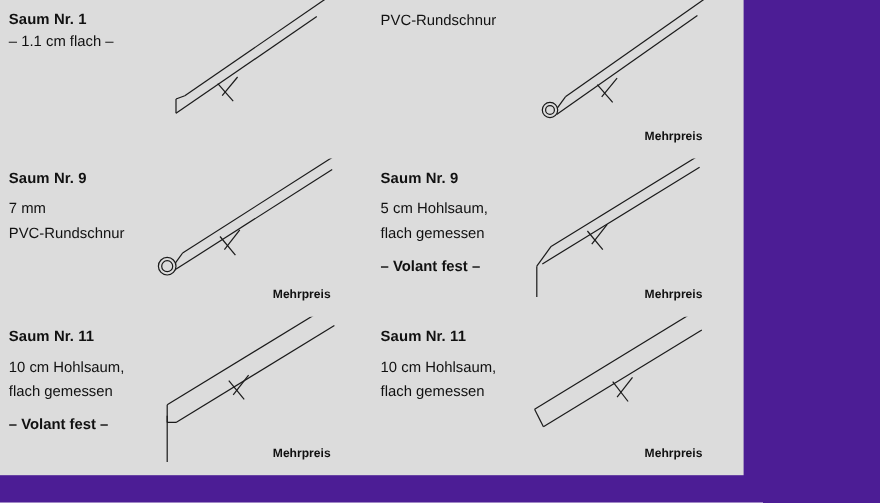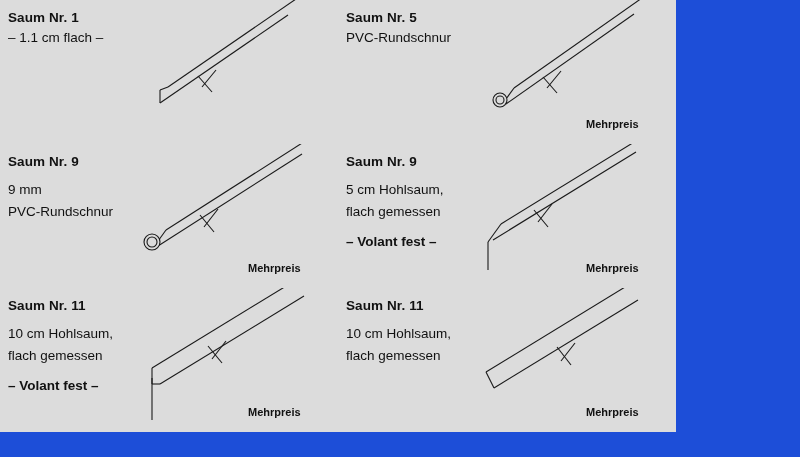--- a/index.html
+++ b/index.html
@@ -8,21 +8,21 @@
     background: #ffffff;
   }
   body {
     font-family: "Liberation Sans", sans-serif;
   }
   #page {
     position: relative;
     width: 800px;
     height: 457px;
     overflow: hidden;
-    background: #1d4ed8;
+    background: #4c1d95;
   }
   #panel {
     position: absolute;
     left: 0;
     top: 0;
     width: 676px;
     height: 432px;
     background: #dcdcdc;
   }
   .cell {
@@ -99,39 +99,38 @@
         <line x1="168" y1="87" x2="296" y2="-1"></line>
         <line x1="160" y1="103" x2="160" y2="90"></line>
         <line x1="160" y1="90" x2="168" y2="87"></line>
         <line x1="198" y1="76" x2="212" y2="92"></line>
         <line x1="202" y1="87" x2="216" y2="70"></line>
       </svg>
     </div>
 
     <div class="cell" style="left:338px; top:0px;">
       <div class="cell-text">
-        <div class="title">Saum Nr. 5</div>
         <div class="sub">PVC-Rundschnur</div>
       </div>
       <div class="mehrpreis" style="left:248px; top:118px;">Mehrpreis</div>
       <svg class="drawing" viewBox="0 0 338 144">
         <line x1="168" y1="104" x2="296" y2="14"></line>
         <line x1="176" y1="88" x2="304" y2="-2"></line>
         <line x1="163" y1="106" x2="176" y2="88"></line>
         <circle class="hole" cx="162" cy="100" r="7"></circle>
         <circle cx="162" cy="100" r="4"></circle>
         <line x1="205" y1="77" x2="219" y2="93"></line>
         <line x1="209" y1="88" x2="223" y2="71"></line>
       </svg>
     </div>
 
     <div class="cell" style="left:0px; top:144px;">
       <div class="cell-text">
         <div class="title">Saum Nr. 9</div>
-        <div class="sub spaced">9 mm</div>
+        <div class="sub spaced">7 mm</div>
         <div class="sub">PVC-Rundschnur</div>
       </div>
       <div class="mehrpreis" style="left:248px; top:118px;">Mehrpreis</div>
       <svg class="drawing" viewBox="0 0 338 144">
         <line x1="158" y1="102" x2="302" y2="10"></line>
         <line x1="166" y1="86" x2="310" y2="-6"></line>
         <line x1="153" y1="104" x2="166" y2="86"></line>
         <circle class="hole" cx="152" cy="98" r="8"></circle>
         <circle cx="152" cy="98" r="5"></circle>
         <line x1="200" y1="71" x2="214" y2="88"></line>

